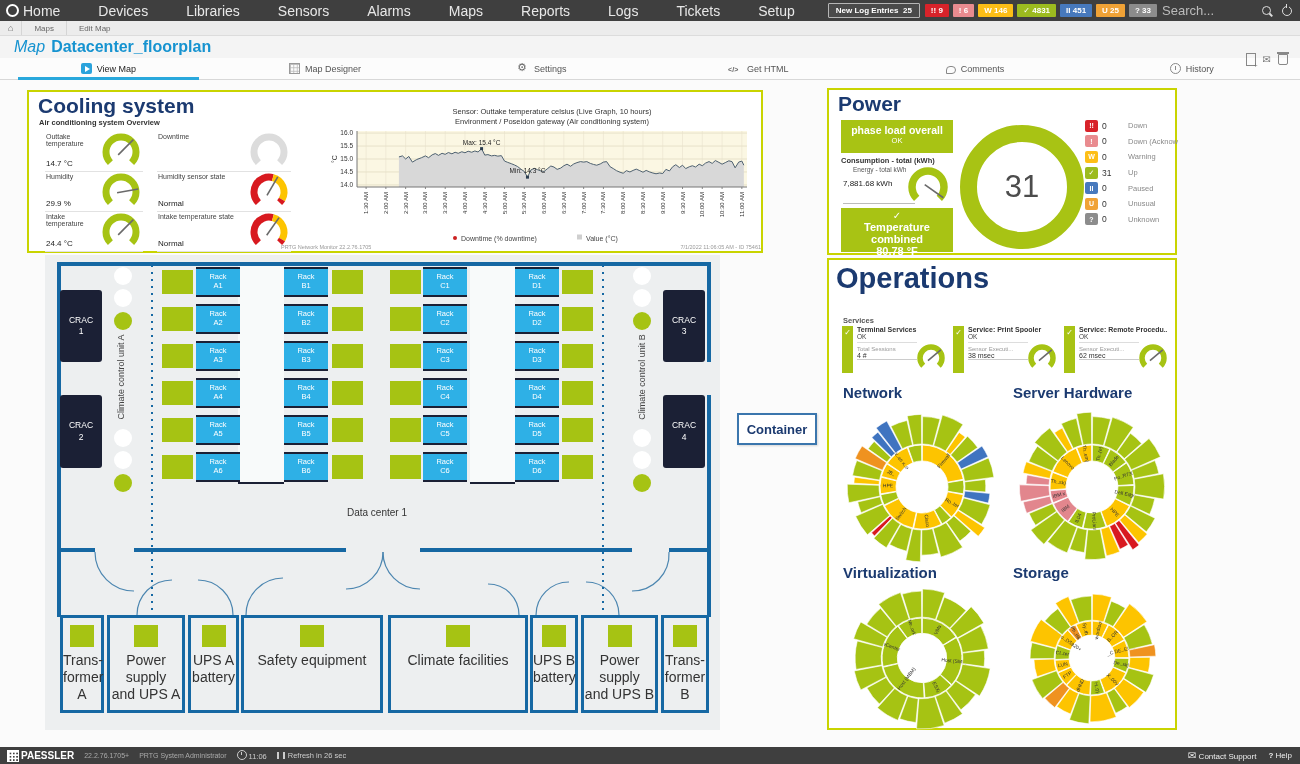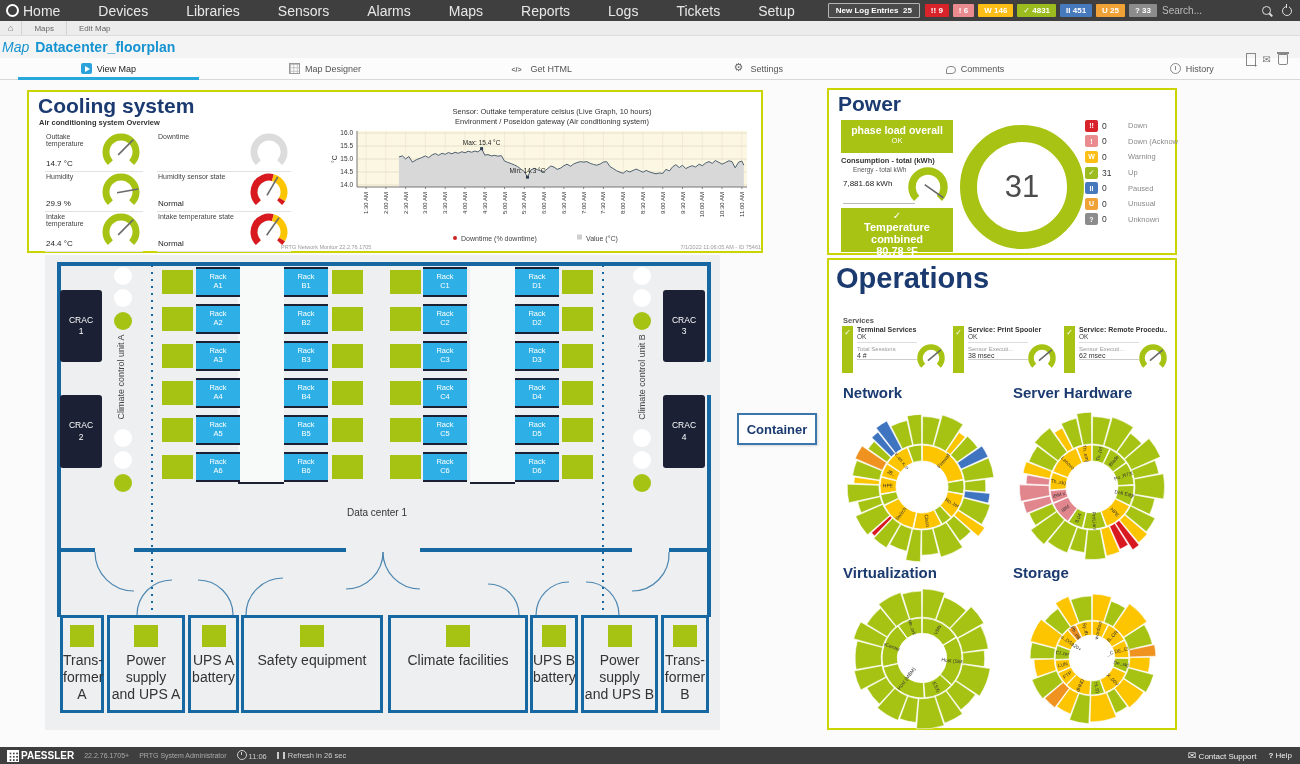--- a/index.html
+++ b/index.html
@@ -7,31 +7,31 @@
   .app{position:relative;width:1300px;height:764px;}
   
   .topnav{position:absolute;top:0;left:0;right:0;height:21px;background:#3f3f3f;display:flex;align-items:center;color:#e8e8e8;z-index:5;}
   .navlogo{width:9px;height:9px;border:2px solid #fff;border-radius:50%;display:inline-block;margin:0 4px 0 6px;}
   .nav-items{display:flex;align-items:center;height:100%;}
   .nav-item{padding:0 19px;font-size:14px;cursor:pointer;}
   .nav-item:first-child{padding-left:0;}
   .nav-right{margin-left:auto;display:flex;align-items:center;gap:5px;padding-right:8px;}
   .newlog{border:1px solid #b5b5b5;background:#4a4a4a;color:#fff;font-size:8px;font-weight:bold;padding:2px 7px;border-radius:1px;}
   .badge{color:#fff;font-size:8px;font-weight:bold;padding:2px 6px;border-radius:1px;white-space:nowrap;}
-  .searchtxt{color:#bbb;font-size:10px;width:95px;}
+  .searchtxt{color:#bbb;font-size:13px;width:95px;}
   .mag{width:7px;height:7px;border:1.5px solid #ddd;border-radius:50%;position:relative;display:inline-block;}
   .mag::after{content:"";position:absolute;width:4px;height:1.5px;background:#ddd;transform:rotate(45deg);right:-3px;bottom:-1px;}
   .pow{width:8px;height:8px;border:1.5px solid #ddd;border-radius:50%;position:relative;display:inline-block;margin-left:6px;}
   .pow::after{content:"";position:absolute;left:50%;top:-3px;width:2px;height:4px;margin-left:-1px;background:#3f3f3f;border-left:1.5px solid #ddd;}
   
   .crumbs{position:absolute;top:21px;left:0;right:0;height:14px;background:#ececec;border-bottom:1px solid #dcdcdc;display:flex;align-items:center;font-size:8px;color:#666;}
   .crumb-home{padding:0 8px;font-size:9px;color:#555;}
   .crumb{padding:0 12px;border-left:1px solid #d5d5d5;height:100%;display:flex;align-items:center;cursor:pointer;}
   
-  .pagetitle{position:absolute;top:36px;left:0;right:0;height:22px;background:#f4f4f4;display:flex;align-items:center;padding-left:2px;font-size:14px;color:#1693d0;}
+  .pagetitle{position:absolute;top:36px;left:0;right:0;height:22px;background:#f4f4f4;display:flex;align-items:center;padding-left:14px;font-size:16px;color:#1693d0;}
   .pagetitle .pfx{font-style:italic;margin-right:6px;}
   .pagetitle b{font-weight:bold;}
   
   .tabs{position:absolute;top:58px;left:0;right:0;height:21px;display:flex;background:#fcfcfc;border-bottom:1px solid #d8d8d8;z-index:2;}
   .tab{flex:1;display:flex;align-items:center;justify-content:center;font-size:9px;color:#555;position:relative;cursor:pointer;}
   .tab.active{color:#222;}
   .tab.active::after{content:"";position:absolute;left:18px;right:18px;bottom:-1px;height:3px;background:#29a8dc;}
   .ti{width:11px;height:11px;margin-right:5px;display:inline-block;position:relative;box-sizing:border-box;}
   .ti-view-map{background:#2aa3dc;border-radius:2px;}
   .ti-view-map::after{content:"";position:absolute;left:4px;top:2.5px;border-left:5px solid #fff;border-top:3px solid transparent;border-bottom:3px solid transparent;}
@@ -172,26 +172,26 @@
   <div class="tabs" id="tabs">
       <div class="tab active">
         <span class="ti ti-view-map"></span>
         <span>View Map</span>
       </div>
       <div class="tab">
         <span class="ti ti-map-designer"></span>
         <span>Map Designer</span>
       </div>
       <div class="tab">
+        <span class="ti ti-settings"></span>
+        <span>Settings</span>
+      </div>
+      <div class="tab">
         <span class="ti ti-get-html"></span>
         <span>Get HTML</span>
-      </div>
-      <div class="tab">
-        <span class="ti ti-settings"></span>
-        <span>Settings</span>
       </div>
       <div class="tab">
         <span class="ti ti-comments"></span>
         <span>Comments</span>
       </div>
       <div class="tab">
         <span class="ti ti-history"></span>
         <span>History</span>
       </div>
     </div>

